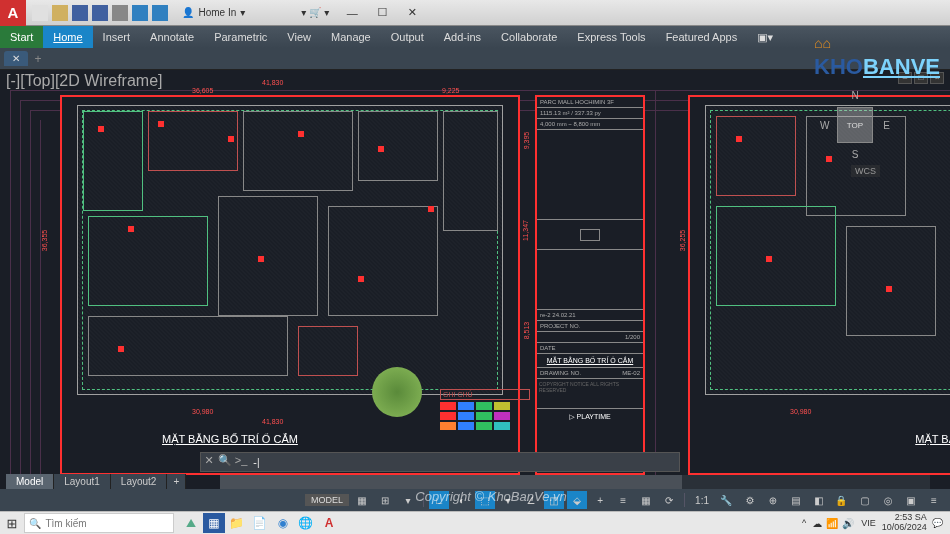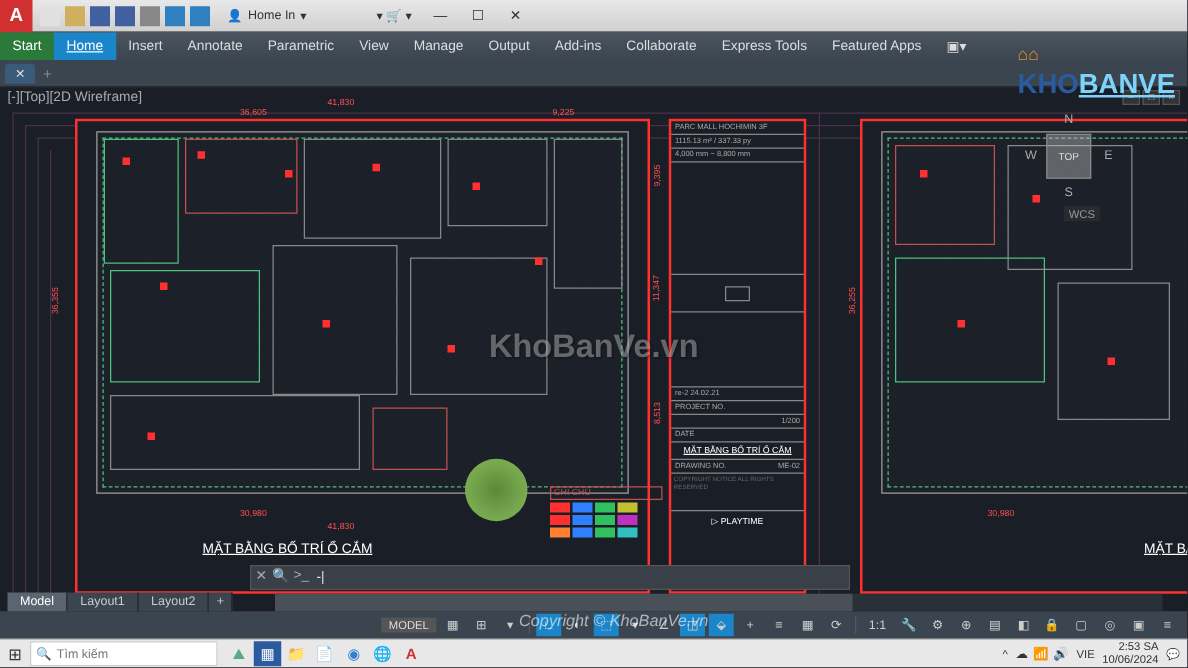--- a/index.html
+++ b/index.html
@@ -22,21 +22,21 @@
 .ribbon-tab { padding: 0 10px; font-size: 11px; color: #ddd; height: 100%; display: flex; align-items: center; cursor: pointer; }
 .ribbon-tab.active { background: #1a85c8; color: #fff; text-decoration: underline; }
 
 
 .file-tabs { height: 22px; background: #3a4550; display: flex; align-items: center; border-bottom: 1px solid #222; }
 .file-tab { background: #3a5a7a; color: #ddd; font-size: 10px; padding: 2px 8px; margin-left: 4px; border-radius: 3px 3px 0 0; display: flex; align-items: center; gap: 6px; }
 .file-tab .close-x { font-size: 10px; }
 
 
 .drawing-wrap { position: absolute; top: 70px; left: 0; right: 0; bottom: 45px; background: #1a1e26; overflow: hidden; }
-.viewport-label { position: absolute; top: 2px; left: 6px; color: #aaa; font-size: 11px; z-index: 5; }
+.viewport-label { position: absolute; top: 2px; left: 6px; color: #aaa; font-size: 16px; z-index: 5; }
 
 
 .watermark { position: absolute; top: 50%; left: 50%; transform: translate(-50%,-60%); color: rgba(255,255,255,0.35); font-size: 26px; font-weight: bold; z-index: 20; pointer-events: none; text-shadow: 1px 1px 2px rgba(0,0,0,0.4);}
 .copyright { position: absolute; bottom: 30px; left: 50%; transform: translateX(-50%); color: rgba(255,255,255,0.6); font-size: 13px; font-style: italic; z-index: 20; margin-left: 16px; }
 .logo { position: absolute; top: 28px; right: 10px; z-index: 30; font-weight: 900; font-size: 22px; }
 .logo .k { color: #2a5aa0; }
 .logo .o { color: #7dd3fc; text-decoration: underline; }
 .logo .house { font-size: 14px; color: #e89020; }
 
 
@@ -284,21 +284,20 @@
       <div class="room" style="left:10px;top:100px;width:120px;height:100px;border-color:#50c080"></div>
       <div class="room" style="left:140px;top:120px;width:90px;height:110px;border-color:#888"></div>
       <div style="position:absolute;left:30px;top:30px;width:6px;height:6px;background:#ff3030"></div>
       <div style="position:absolute;left:120px;top:50px;width:6px;height:6px;background:#ff3030"></div>
       <div style="position:absolute;left:60px;top:150px;width:6px;height:6px;background:#ff3030"></div>
       <div style="position:absolute;left:180px;top:180px;width:6px;height:6px;background:#ff3030"></div>
     </div>
     <div class="drawing-title" style="left:auto;right:10px;bottom:28px">MẶT BẮ</div>
   </div>
 
-  <div class="watermark">KhoBanVe.vn</div>
 </div>
 
 <div class="logo">
   <span class="house">⌂⌂</span><br>
   <span class="k">KHO</span><span class="o">BANVE</span>
 </div>
 
 <div class="copyright">Copyright © KhoBanVe.vn</div>
 
 <div class="hscroll">

